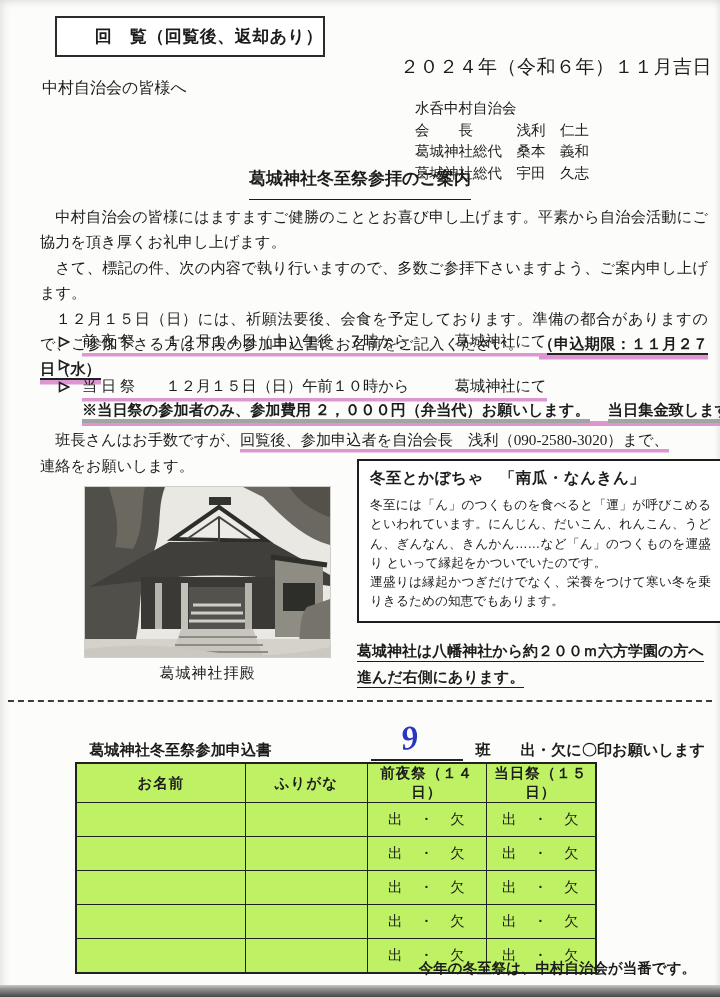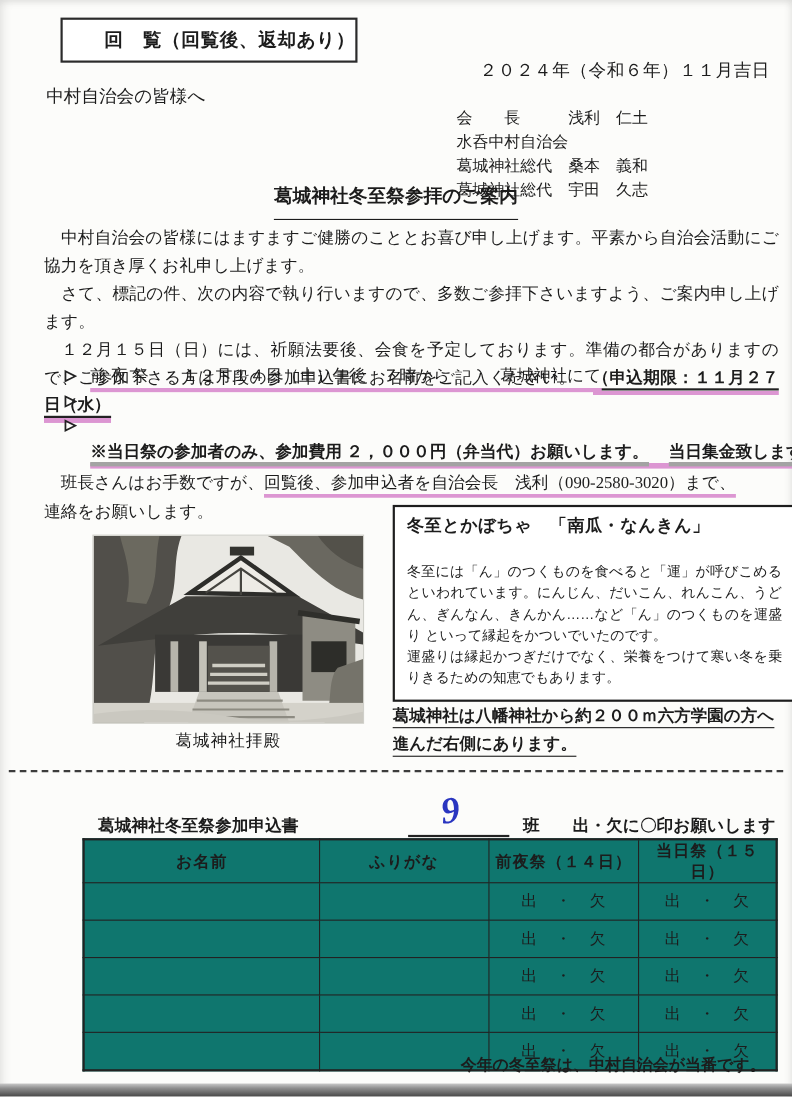--- a/index.html
+++ b/index.html
@@ -6,21 +6,21 @@
   .page{
     position:relative;width:720px;height:997px;margin:0 auto;
     background:#fcfcfa;overflow:hidden;color:#1c1c1c;
     font-family:"Liberation Serif","DejaVu Serif",serif;
     box-shadow:inset 4px 0 8px rgba(0,0,0,.07), inset -3px 0 6px rgba(0,0,0,.05), inset 0 4px 6px rgba(0,0,0,.04);
   }
   .abs{position:absolute;justify-content:flex-end;}
   
   .kairan-box{left:55px;top:16px;width:250px;height:37px;border:2.5px solid #2b2b2b;
     display:flex;align-items:center;padding-left:16px;font-weight:700;font-size:17px;letter-spacing:.5px;background:#fff;}
-  .date-line{top:54px;right:20px;font-size:16px;letter-spacing:.5px;}
+  .date-line{top:54px;right:8px;font-size:19px;letter-spacing:.5px;}
   .recipient{left:42px;top:78px;font-size:16px;}
   .sender{left:415px;top:98px;font-size:14.5px;line-height:21.5px;}
   
   .doc-title{left:0;right:0;top:167px;text-align:center;font-size:17px;font-weight:700;}
   .doc-title span{border-bottom:1.8px solid #1c1c1c;padding-bottom:11px;}
   
   .body-text{left:40px;top:204px;width:668px;font-size:15.2px;line-height:25.4px;text-align:justify;}
   .body-text p{margin:0;}
   .u-deadline{border-bottom:2px solid #222;box-shadow:0 4.5px 0 var(--pink);padding-bottom:1px;font-weight:600;}
   
@@ -33,36 +33,36 @@
   .fee-gap{display:inline-block;width:18px;}
   
   .contact{left:40px;top:427px;width:672px;font-size:15.2px;line-height:25.8px;white-space:nowrap;}
   .u-pink{box-shadow:0 3.5px 0 var(--pink);padding-bottom:1px;}
   
   .photo{left:85px;top:487px;width:245px;height:170px;background:#e9e8e4;outline:1px solid #cfcfc9;}
   .photo-caption{left:85px;top:664px;width:245px;text-align:center;font-size:15px;letter-spacing:1px;}
   
   .kbox{left:357px;top:459px;width:341px;border:2px solid #1d1d1d;background:#fff;padding:7px 9px 9px 11px;
         font-family:"Liberation Sans","DejaVu Sans",sans-serif;}
-  .kbox-title{font-size:15.5px;font-weight:700;letter-spacing:.5px;margin-bottom:22px;}
+  .kbox-title{font-size:15.5px;font-weight:700;letter-spacing:.5px;margin-bottom:7px;}
   .kbox p{margin:0;font-size:12.7px;line-height:19.3px;font-weight:500;text-align:justify;}
   
   .locnote{left:357px;top:638px;width:350px;font-size:15px;font-weight:700;line-height:26px;}
   .locnote span{border-bottom:1.8px solid #1c1c1c;padding-bottom:2px;}
   
   .cutline{left:8px;right:8px;top:700px;border-top:2.5px dashed #3c3c3c;height:0;}
   
   .form-row{left:50px;top:729px;width:655px;display:flex;align-items:flex-end;font-size:15.2px;}
   .form-title{font-weight:700;}
   .han-line{position:relative;margin-left:100px;width:92px;border-bottom:2.5px solid #222;height:30px;}
   .han-script{position:absolute;left:30px;top:-10px;font-size:34px;font-style:italic;font-weight:700;
     color:var(--blue);transform:rotate(-7deg);font-family:"Liberation Serif","DejaVu Serif",serif;}
   .han-label{margin-left:12px;font-weight:600;}
   .form-instr{margin-left:30px;font-weight:600;}
-  table.signup{position:absolute;left:75px;top:762px;width:632px;border-collapse:collapse;background:#0f766e;}
+  table.signup{position:absolute;left:75px;top:762px;width:522px;border-collapse:collapse;background:#bef264;}
   table.signup th,table.signup td{border:1.5px solid #222;padding:0;text-align:center;}
   table.signup{border:2.5px solid #222;}
   table.signup th{height:30px;font-size:14.5px;font-weight:700;letter-spacing:1px;}
   table.signup td{height:33px;font-size:14.5px;letter-spacing:1px;}
   .form-footer{right:24px;top:959px;font-size:14.5px;font-weight:700;
     font-family:"Liberation Sans","DejaVu Sans",sans-serif;}
   .scan-bar{left:0;right:0;bottom:0;height:12px;background:linear-gradient(to bottom,#c9c9c9 0%,#8f8f8f 35%,#474747 100%);}
 </style>
 </head>
 <body>
@@ -70,22 +70,22 @@
 <div class="page" style="--pink:#dc96d2;--blue:#2a36c0">
 
   <div class="abs kairan-box">
     <span>回　覧（回覧後、返却あり）</span>
   </div>
 
   <div class="abs date-line">２０２４年（令和６年）１１月吉日</div>
   <div class="abs recipient">中村自治会の皆様へ</div>
 
   <div class="abs sender">
+    <div>水呑中村自治会</div>
     <div>会　　長　　　浅利　仁土</div>
-    <div>水呑中村自治会</div>
     <div>葛城神社総代　桑本　義和</div>
     <div>葛城神社総代　宇田　久志</div>
   </div>
 
   <div class="abs doc-title">
     <span>葛城神社冬至祭参拝のご案内</span>
   </div>
 
   <div class="abs body-text">
     <p><span>　中村自治会の皆様にはますますご健勝のこととお喜び申し上げます。平素から自治会活動にご協力を頂き厚くお礼申し上げます。</span></p>
@@ -108,20 +108,21 @@
             <path d="M1.5 1.5 L10.5 6 L1.5 10.5 Z" fill="none" stroke="#222" stroke-width="1.6"></path>
           </svg>
       </span>
     </div>
     <div class="ev-line">
       <span class="mk">
         <svg width="12" height="12" viewBox="0 0 12 12">
             <path d="M1.5 1.5 L10.5 6 L1.5 10.5 Z" fill="none" stroke="#222" stroke-width="1.6"></path>
           </svg>
       </span>
+      <span class="ev-text">当 日 祭　　１２月１５日（日）午前１０時から　　　葛城神社にて</span>
     </div>
     <div class="fee-line">
       <span class="bu">※当日祭の参加者のみ、参加費用 ２，０００円（弁当代）お願いします。</span><span class="fee-gap"></span><span class="bu">当日集金致します。</span>
     </div>
   </div>
 
   <div class="abs contact">
     <div><span>　班長さんはお手数ですが、</span><span class="u-pink">回覧後、参加申込者を自治会長　浅利（090-2580-3020）まで、</span></div>
     <div>連絡をお願いします。</div>
   </div>

